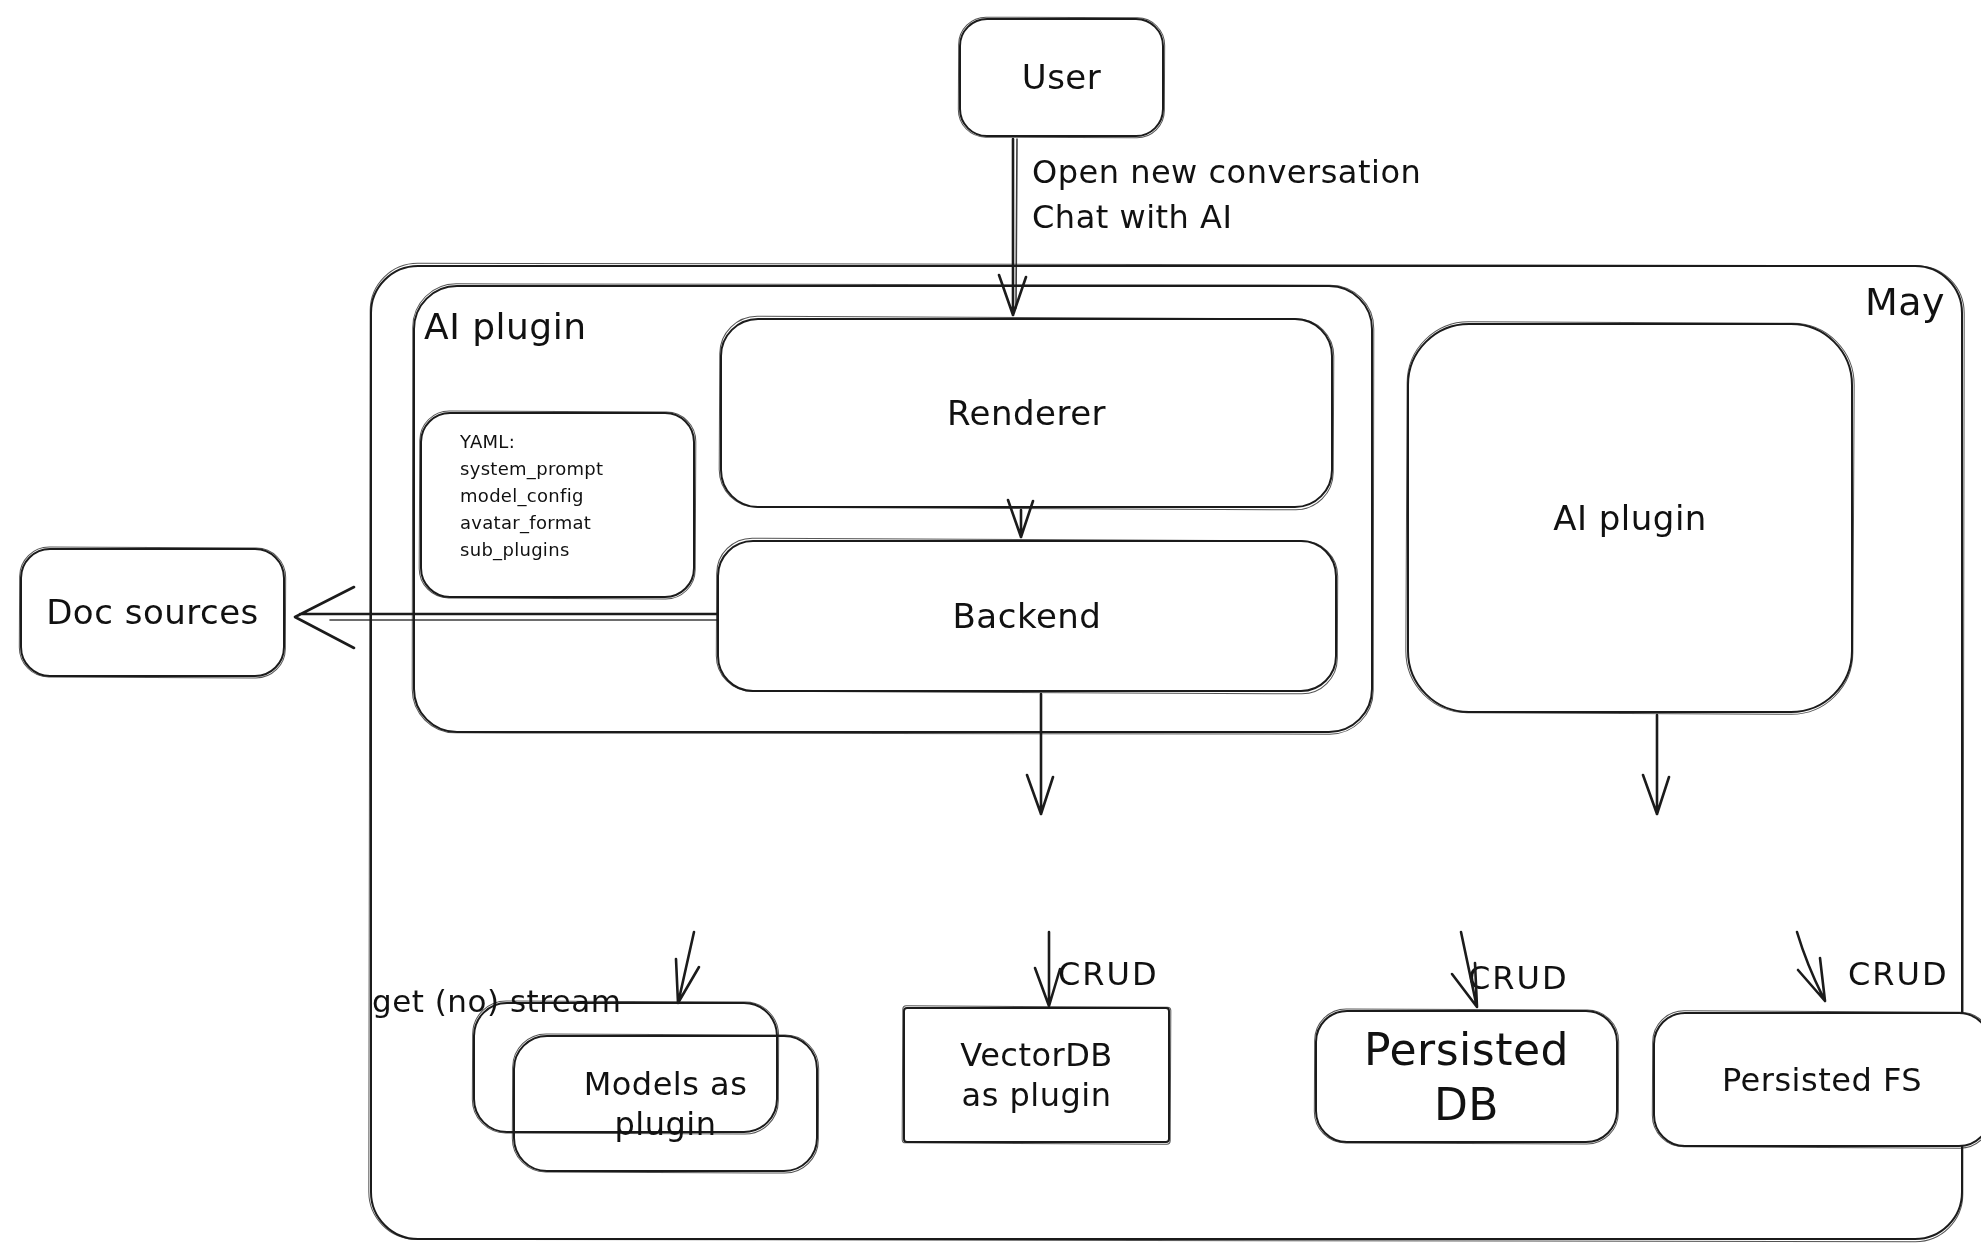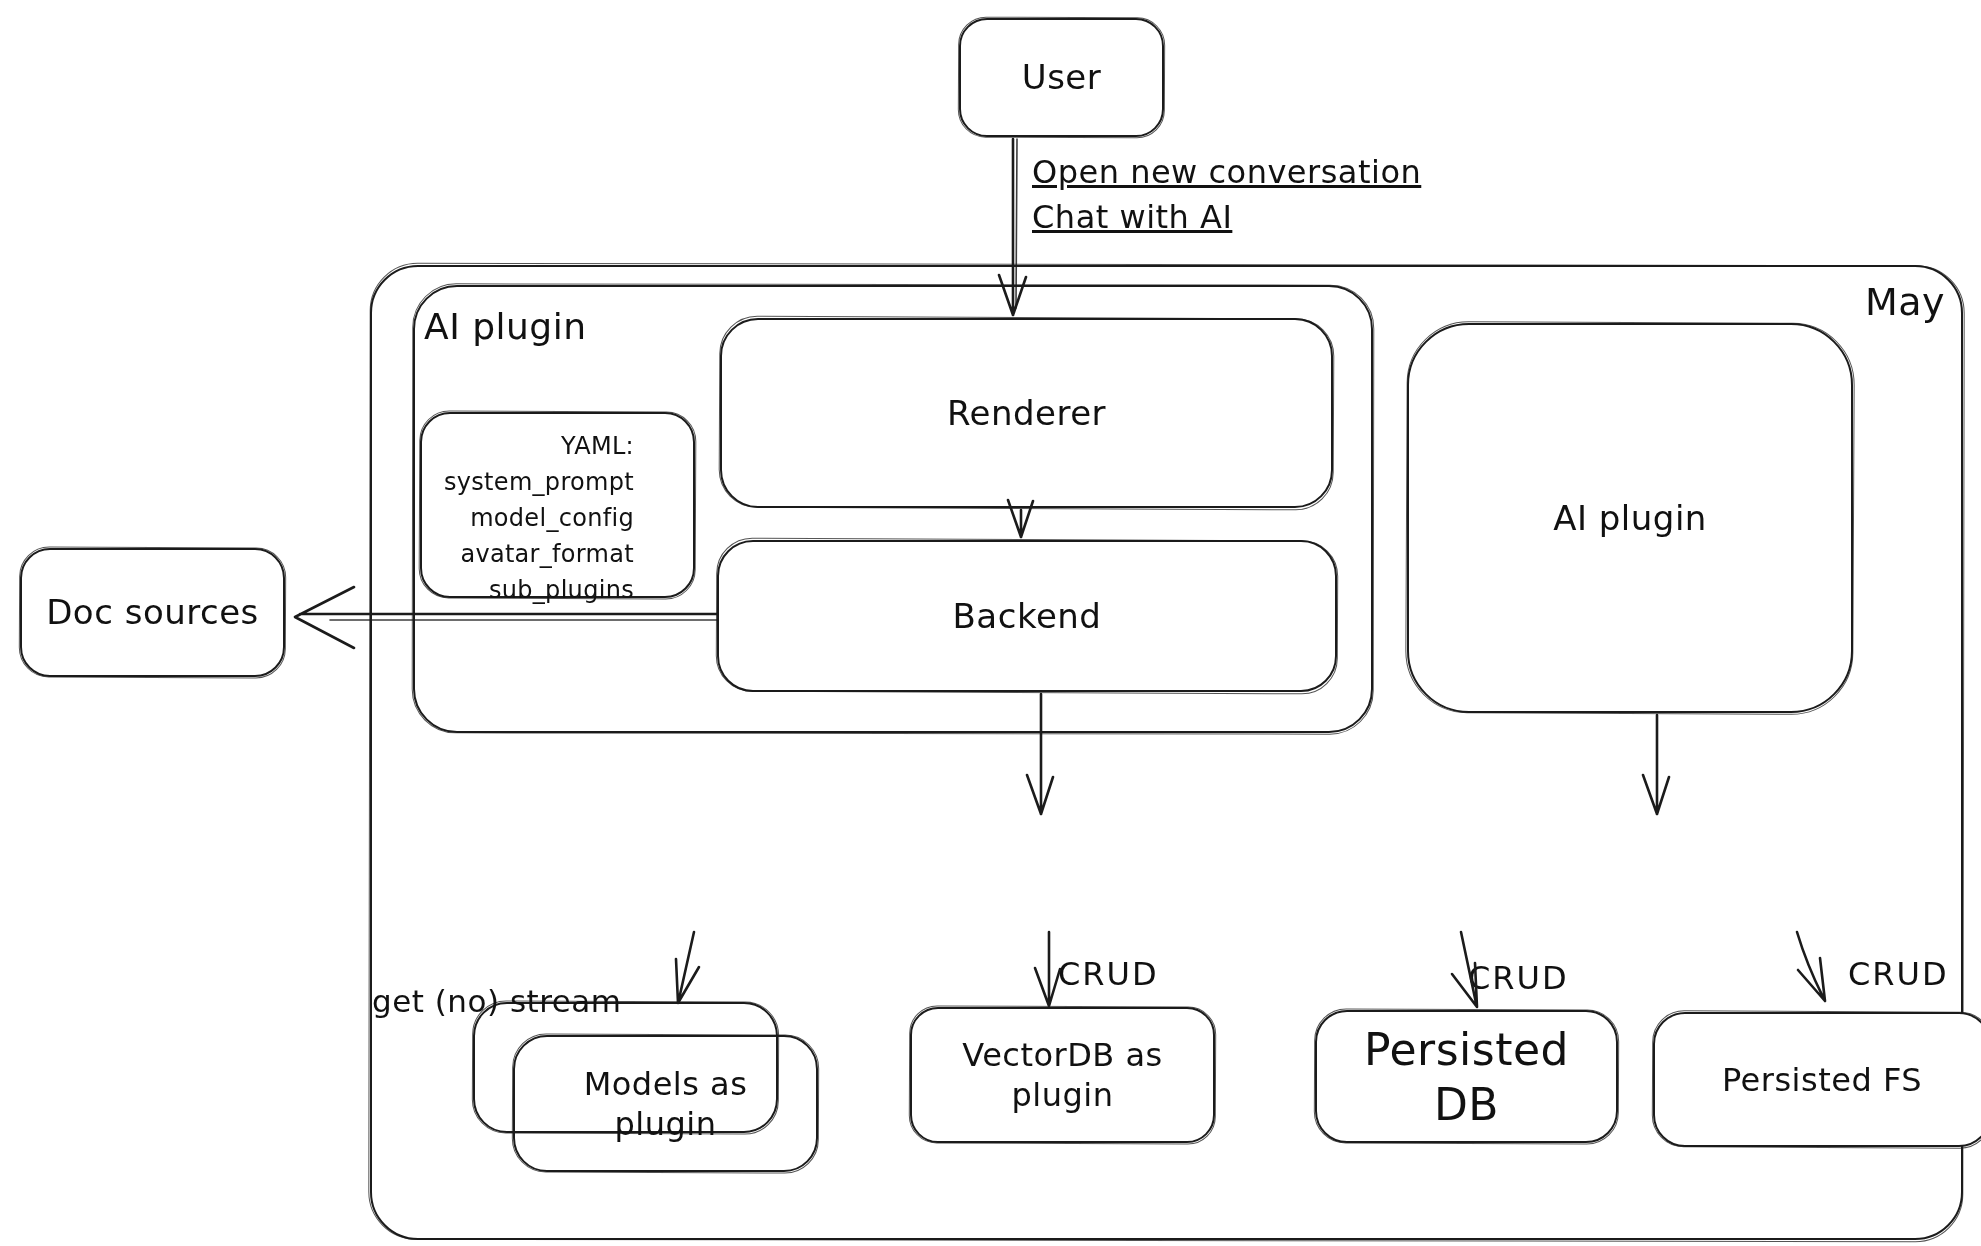--- a/index.html
+++ b/index.html
@@ -14,21 +14,21 @@
   }
   
   .sketch::before{
     content:"";position:absolute;inset:-3px;border:1.5px solid rgba(27,27,27,.75);
     border-radius:inherit;transform:rotate(.28deg);pointer-events:none;
   }
   .big::before{transform:rotate(.09deg);}
   .label{font-size:34px;letter-spacing:.5px;line-height:1.25;padding:0 14px;}
   .freetext{position:absolute;font-size:32px;letter-spacing:.5px;white-space:nowrap;line-height:1.4;}
   .yaml-box{align-items:flex-start;justify-content:flex-start;}
-  .yaml-lines{padding:14px 0 0 22px;text-align:right;font-size:24px;line-height:1.5;letter-spacing:.3px;}
+  .yaml-lines{padding:14px 0 0 38px;text-align:left;font-size:18px;line-height:1.5;letter-spacing:.3px;}
   svg.wires{position:absolute;left:0;top:0;pointer-events:none;}
   svg.wires path{stroke:#1b1b1b;stroke-width:2.6;fill:none;stroke-linecap:round;stroke-linejoin:round;}
   svg.wires path.thin{stroke-width:1.6;opacity:.85;}
 </style>
 </head>
 <body>
 
 <div class="canvas">
 
   <div class="box sketch big" style="left:370px;top:265px;width:1593px;height:975px;border-radius:48px;"></div>
@@ -66,33 +66,33 @@
   <div class="box sketch" style="left:20px;top:548px;width:265px;height:129px;border-radius:30px;">
     <span class="label">Doc sources</span>
   </div>
 
 
   <div class="box sketch" style="left:473px;top:1002px;width:305px;height:131px;border-radius:34px;"></div>
   <div class="box sketch" style="left:513px;top:1035px;width:305px;height:137px;border-radius:34px;background:transparent;">
     <span class="label" style="font-size:32px;padding:0 36px;">Models as plugin</span>
   </div>
 
-  <div class="box sketch" style="left:903px;top:1007px;width:305px;height:136px;border-radius:28px;margin-left:7px;">
+  <div class="box sketch" style="left:903px;top:1007px;width:267px;height:136px;border-radius:4px;">
     <span class="label" style="font-size:32px;padding:0 34px;">VectorDB as plugin</span>
   </div>
 
   <div class="box sketch" style="left:1315px;top:1010px;width:303px;height:133px;border-radius:32px;">
     <span class="label" style="font-size:44px;">Persisted DB</span>
   </div>
 
   <div class="box sketch" style="left:1653px;top:1012px;width:338px;height:135px;border-radius:32px;">
     <span class="label" style="font-size:32px;">Persisted FS</span>
   </div>
 
-  <div class="freetext" style="left:1032px;top:150px;text-decoration:underline;">
+  <div class="freetext" style="left:1032px;top:150px;">
     <div>Open new conversation</div>
     <div>Chat with AI</div>
   </div>
 
   <div class="freetext" style="left:372px;top:944px;font-size:31px;margin-top:36px;">get (no) stream</div>
 
   <div class="freetext" style="left:1058px;top:952px;letter-spacing:2px;">CRUD</div>
 
   <div class="freetext" style="left:1468px;top:956px;letter-spacing:2px;">CRUD</div>
 

